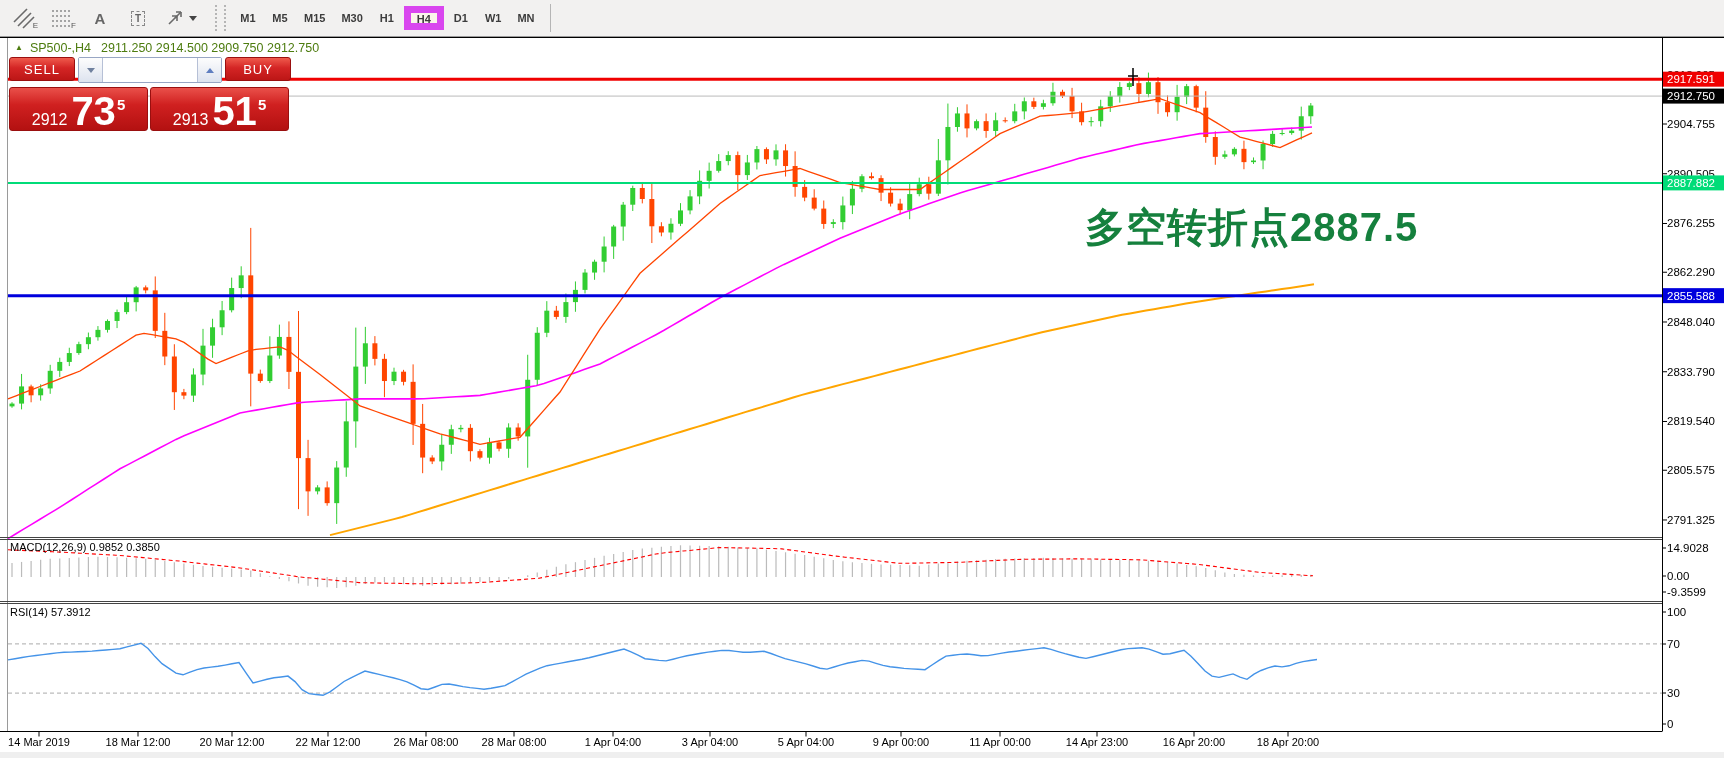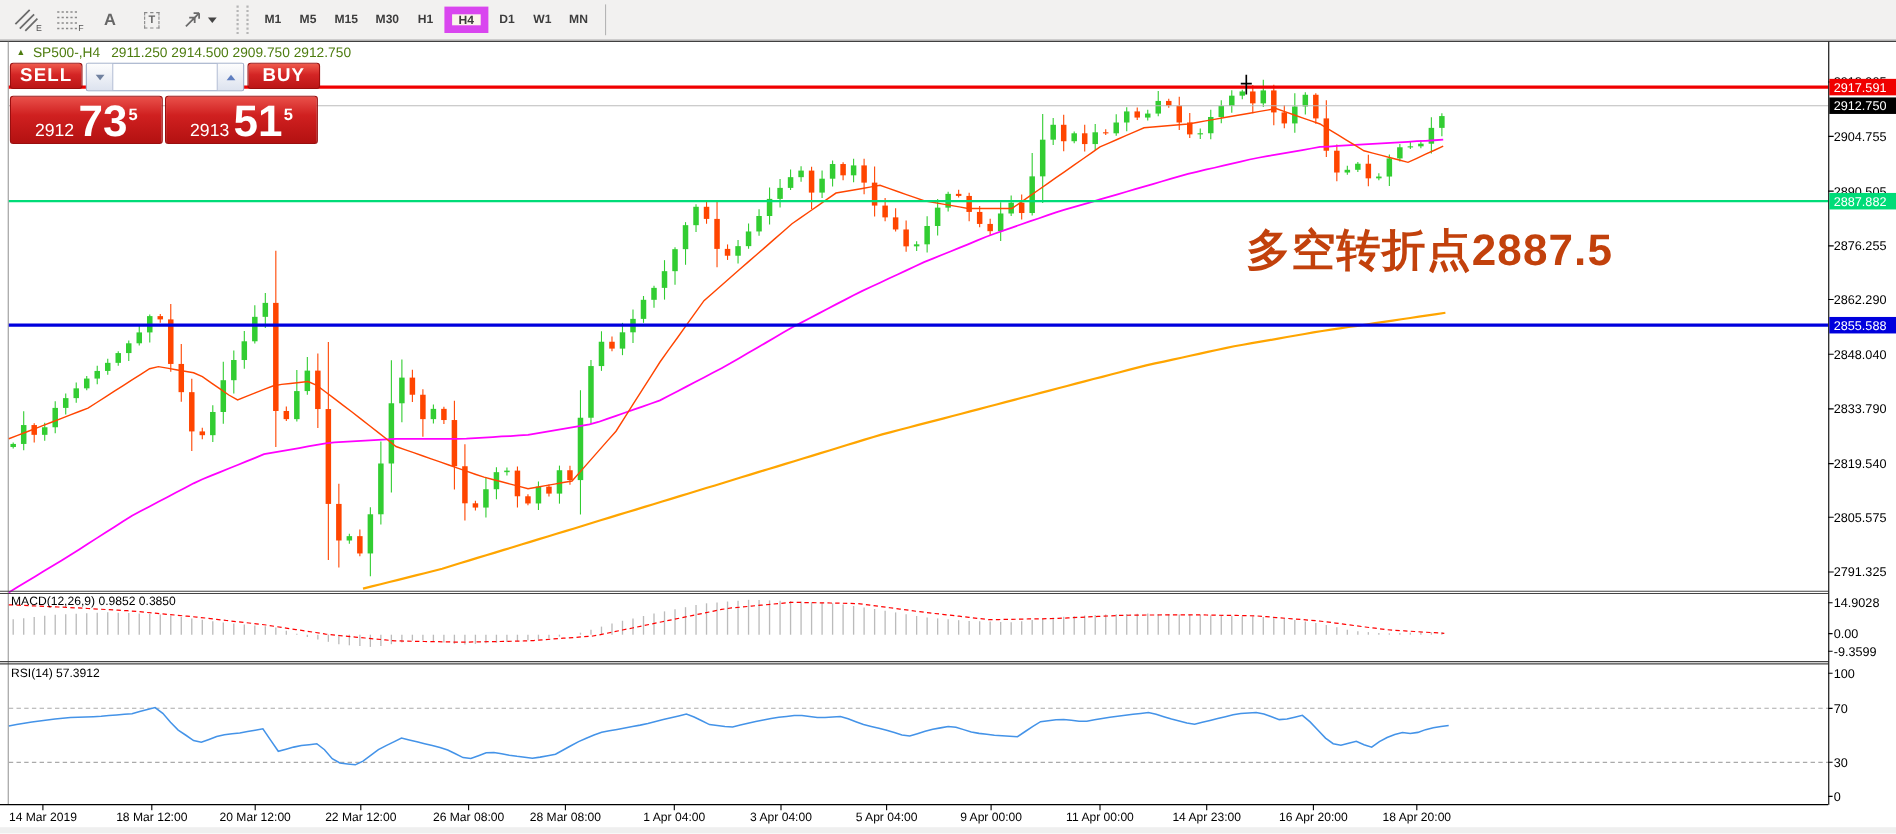--- a/index.html
+++ b/index.html
@@ -28,21 +28,21 @@
   .chart-title .tri{font-size:8px;margin-right:7px;vertical-align:2px;}
   .chart-title .sym{margin-right:10px;}
   .ind-label{position:absolute;z-index:4;font-size:11px;color:#000;white-space:nowrap;text-align:center;}
   .ind-label.macd{left:10px;top:541px;}
   .ind-label.rsi{left:10px;top:606px;}
   .annotation{position:absolute;left:1085px;top:200px;z-index:4;font-size:40px;font-weight:bold;
               letter-spacing:1px;white-space:nowrap;font-family:"Liberation Sans",sans-serif;}
   
   .oct{position:absolute;left:9px;top:57px;width:282px;z-index:6;}
   .oct-row1{display:flex;height:26px;}
-  .btn-sell,.btn-buy{width:66px;height:24px;color:#fff;font-size:17px;font-weight:bold;letter-spacing:1px;
+  .btn-sell,.btn-buy{width:66px;height:24px;color:#fff;font-size:13px;font-weight:normal;letter-spacing:1px;
       background:linear-gradient(#ef5a4c 0%,#d42525 45%,#bc1616 100%);border:1px solid #9a0f0f;border-radius:3px;
       font-family:"Liberation Sans",sans-serif;}
   .vol{width:144px;display:flex;margin:0 3px;border:1px solid #98a6c4;border-radius:2px;background:#fff;box-sizing:border-box;}
   .spin{width:24px;background:linear-gradient(#fdfdfd,#dde3ef);border:none;display:flex;align-items:center;
         justify-content:center;padding:0;}
   .spin.left{border-right:1px solid #b6c0d6;}
   .spin.right{border-left:1px solid #b6c0d6;}
   .arr-down{width:0;height:0;border-left:4px solid transparent;border-right:4px solid transparent;border-top:5px solid #70819f;}
   .arr-up{width:0;height:0;border-left:4px solid transparent;border-right:4px solid transparent;border-bottom:5px solid #5f7ec0;}
   .vol-val{flex:1;text-align:right;font-size:14px;color:#000;padding:4px 7px 0 0;margin-top:48px;}
@@ -647,15 +647,15 @@
         <span class="p-small">2913</span>
         <span class="p-big">51</span>
         <span class="p-sup">5</span>
       </div>
     </div>
   </div>
 
   <div class="ind-label macd">MACD(12,26,9) 0.9852 0.3850</div>
   <div class="ind-label rsi">RSI(14) 57.3912</div>
 
-  <div class="annotation" id="annotation" style="color: #c2410c; margin-left: 48px;">多空转折点2887.5</div>
+  <div class="annotation" id="annotation" style="color: #15803d;">多空转折点2887.5</div>
 
 </div>
 
 </body></html>

